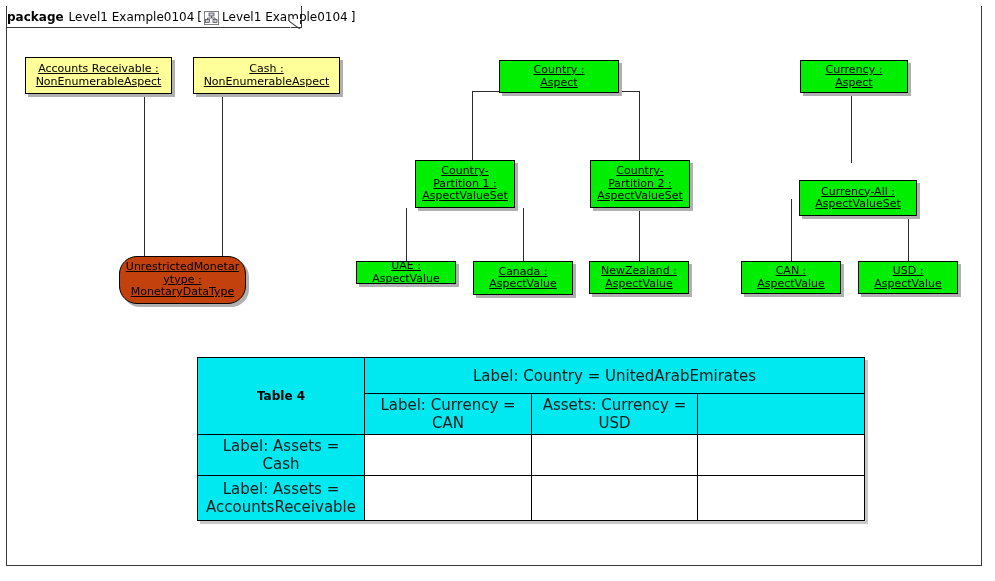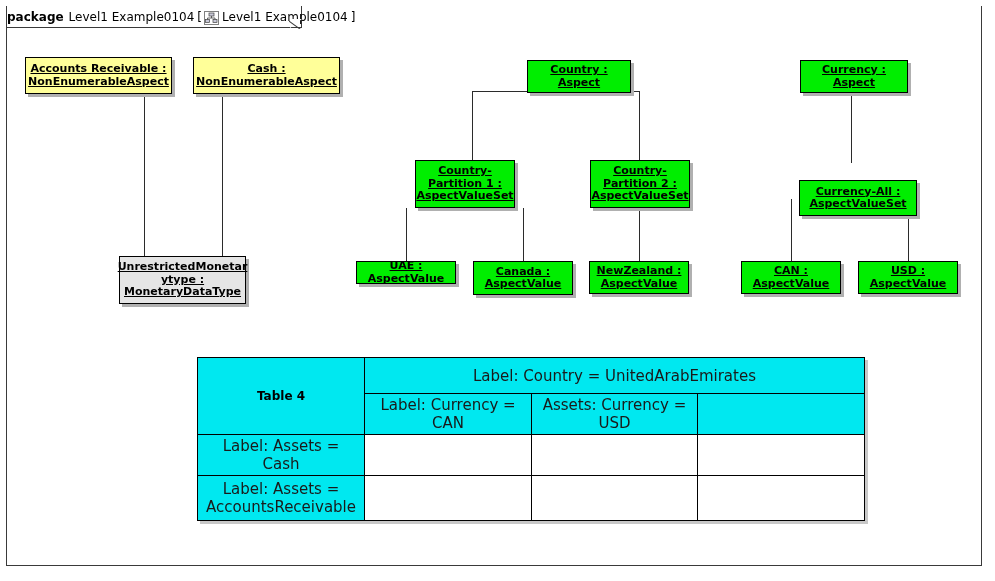--- a/index.html
+++ b/index.html
@@ -120,33 +120,33 @@
   
   .node {
     position: absolute;
     box-sizing: border-box;
     border: 1px solid #000000;
     box-shadow: 3px 3px 0 0 #b0b0b0;
     display: flex;
     align-items: center;
     justify-content: center;
     text-align: center;
-    font-weight: bold;
+    font-weight: normal;
     font-size: 11px;
     line-height: 12.5px;
     color: #000000;
   }
   .node .lbl {
     text-decoration: underline;
     white-space: pre-line;
     padding: 0 4px;
   }
   .node.yellow { background: #ffff99; }
   .node.green  { background: #00ee00; }
-  .node.pink   { background: #e5e5e5; }
+  .node.pink   { background: #c2410c; border-radius: 18px; }
 
   
   .vline {
     position: absolute;
     width: 1px;
     background: #2b2b2b;
   }
   .hline {
     position: absolute;
     height: 1px;
@@ -230,21 +230,21 @@
     </div>
     <div class="node yellow" style="left: 193px; top: 57px; width: 147px; height: 37px;">
       <span class="lbl">Cash :
 NonEnumerableAspect</span>
     </div>
     <div class="node pink" style="left: 119px; top: 256px; width: 127px; height: 48px;">
       <span class="lbl">UnrestrictedMonetar
 ytype :
 MonetaryDataType</span>
     </div>
-    <div class="node green" style="left: 499px; top: 60px; width: 104px; height: 33px; margin-left: 28px;">
+    <div class="node green" style="left: 499px; top: 60px; width: 120px; height: 33px;">
       <span class="lbl">Country :
 Aspect</span>
     </div>
     <div class="node green" style="left: 415px; top: 160px; width: 100px; height: 48px;">
       <span class="lbl">Country-
 Partition 1 :
 AspectValueSet</span>
     </div>
     <div class="node green" style="left: 590px; top: 160px; width: 100px; height: 48px;">
       <span class="lbl">Country-

